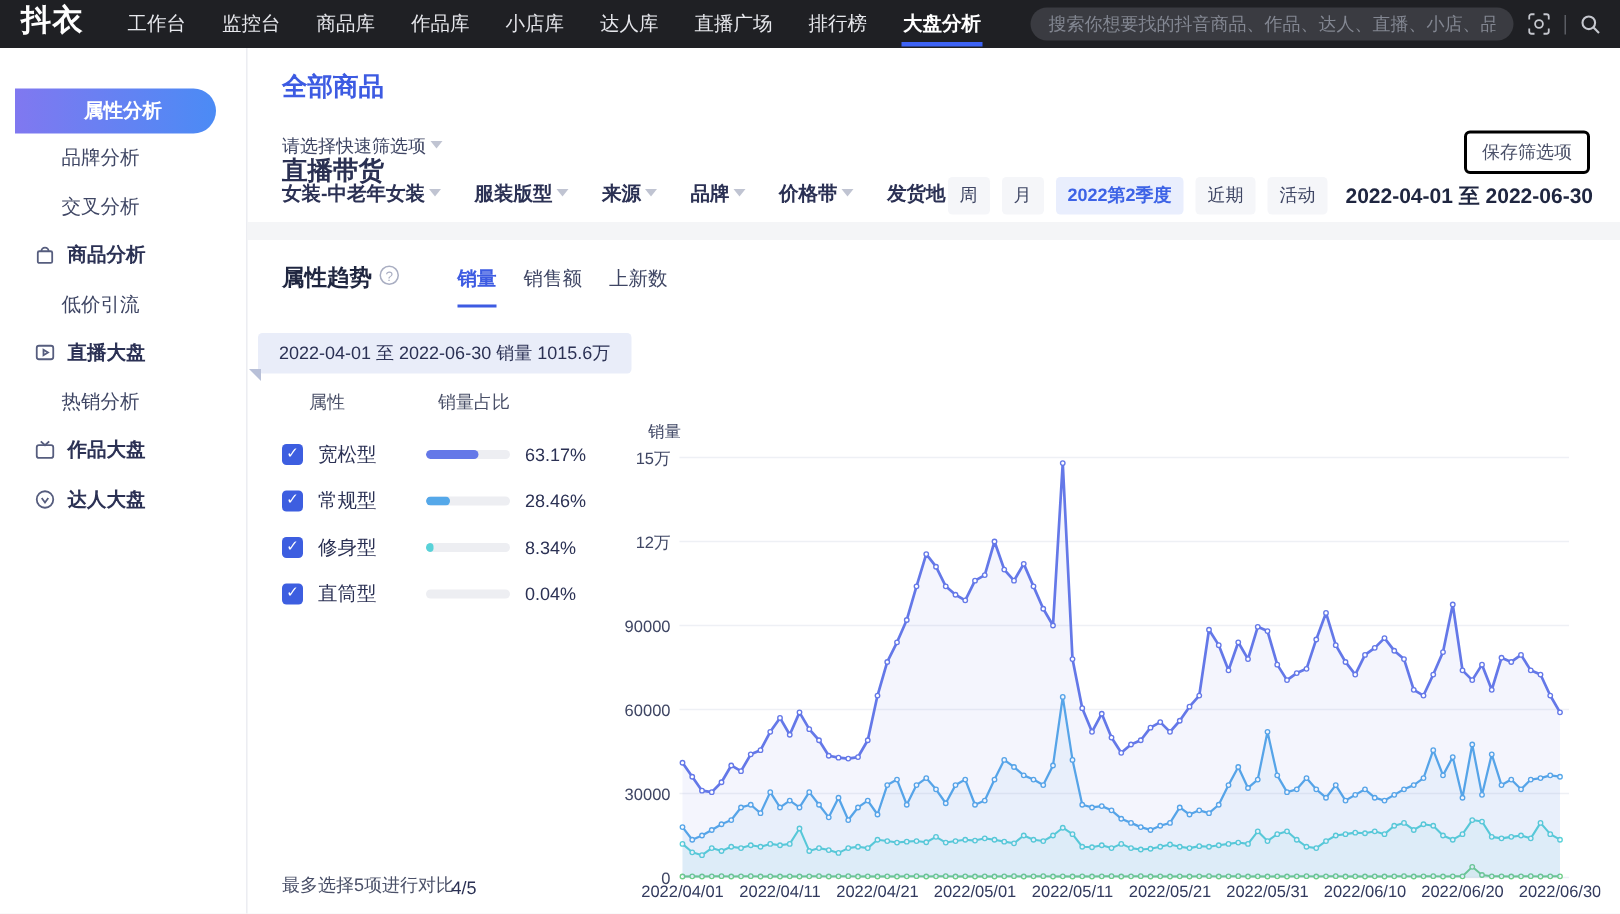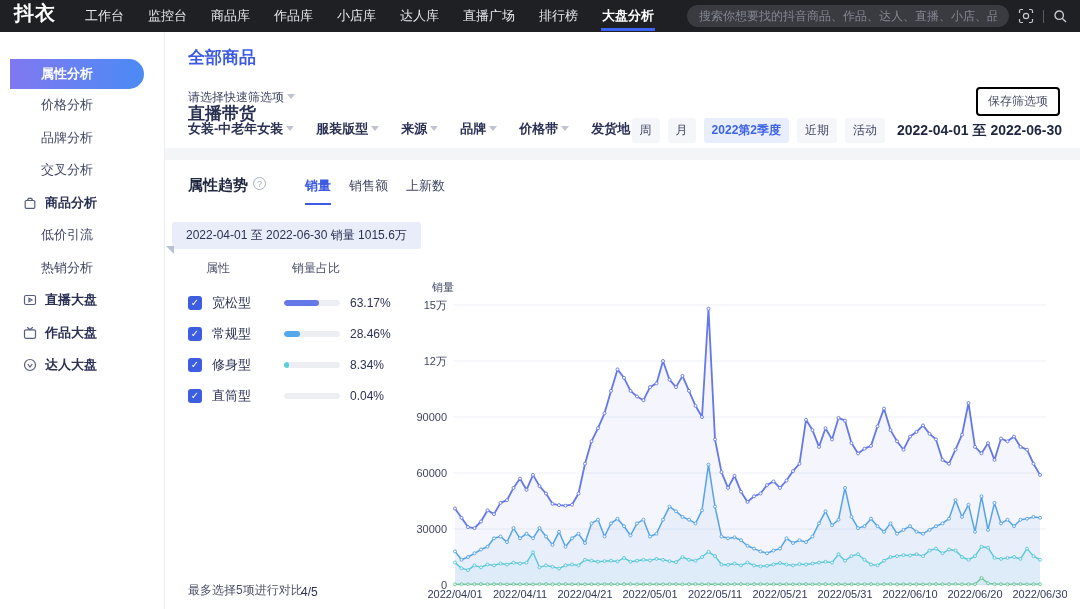--- a/index.html
+++ b/index.html
@@ -17,21 +17,21 @@
   .search-pill input { background:transparent; border:none; outline:none; color:#d6d8de; font-size:12px; width:100%; font-family:inherit; }
   .search-pill input::placeholder { color:#838792; }
   .nav-divider { width:1px; height:13px; background:#5a5c63; }
 
   
   .sidebar { position:absolute; top:32px; left:0; width:165px; bottom:0; background:#fff; border-right:1px solid #ecedf2; padding-top:27px; z-index:5; }
   .side-item { height:32.5px; display:flex; align-items:center; font-size:13px; color:#3f4664; cursor:pointer; }
   .side-item .s-icon { width:14px; height:14px; margin-left:23px; margin-right:8px; flex:0 0 auto; }
   .side-item.section { color:#2b3154; font-weight:600; }
   .side-item.child { padding-left:41px; }
-  .side-item.active-pill { margin-left:10px; margin-right:20px; padding-left:31px; border-radius:0 17px 17px 0; background:linear-gradient(90deg,#8078f0,#4b8bf5); color:#fff; font-weight:600; height:30px; }
+  .side-item.active-pill { margin-left:10px; margin-right:20px; padding-left:46px; border-radius:0 17px 17px 0; background:linear-gradient(90deg,#8078f0,#4b8bf5); color:#fff; font-weight:600; height:30px; }
 
   
   .main { position:absolute; left:165px; top:32px; right:0; bottom:0; background:#f4f5f7; }
   .card1 { position:absolute; top:0; left:0; right:0; height:116px; background:#fff; }
   .card2 { position:absolute; top:128px; left:0; right:0; bottom:0; background:#fff; }
 
   .page-tabs { position:absolute; top:14px; left:23px; display:flex; gap:33px;flex-direction:column; }
   .page-tab { font-size:17px; font-weight:700; color:#2a3052; cursor:pointer; }
   .page-tab.active { color:#3d5be2; }
 
@@ -110,52 +110,49 @@
       </svg>
     </span>
   </div>
 </div>
 
 <div class="sidebar">
   <div class="side-item child active-pill">
       <span>属性分析</span>
     </div>
   <div class="side-item child">
-      <span>价格分析</span>
-    </div>
-  <div class="side-item child">
       <span>品牌分析</span>
     </div>
   <div class="side-item child">
       <span>交叉分析</span>
     </div>
   <div class="side-item section">
     <span class="s-icon">
       <svg width="14" height="14" viewBox="0 0 14 14" fill="none" stroke="#565d7e" stroke-width="1.2">
           <rect x="2.2" y="4.5" width="9.6" height="7.8" rx="1"></rect>
           <path d="M4.6 4.5 a2.4 2.4 0 0 1 4.8 0"></path>
         </svg>
     </span>
     <span>商品分析</span>
   </div>
   <div class="side-item child">
       <span>低价引流</span>
     </div>
-  <div class="side-item child">
-      <span>热销分析</span>
-    </div>
   <div class="side-item section">
     <span class="s-icon">
       <svg width="14" height="14" viewBox="0 0 14 14" fill="none" stroke="#565d7e" stroke-width="1.2">
           <rect x="1.5" y="2.5" width="11" height="9" rx="1.5"></rect>
           <path d="M6 5.2 L9 7 L6 8.8 Z"></path>
         </svg>
     </span>
     <span>直播大盘</span>
   </div>
+  <div class="side-item child">
+      <span>热销分析</span>
+    </div>
   <div class="side-item section">
     <span class="s-icon">
       <svg width="14" height="14" viewBox="0 0 14 14" fill="none" stroke="#565d7e" stroke-width="1.2">
           <rect x="1.5" y="3.8" width="11" height="8.5" rx="1.5"></rect>
           <path d="M4.2 1.2 L7 3.8 L9.8 1.2"></path>
         </svg>
     </span>
     <span>作品大盘</span>
   </div>
   <div class="side-item section">

